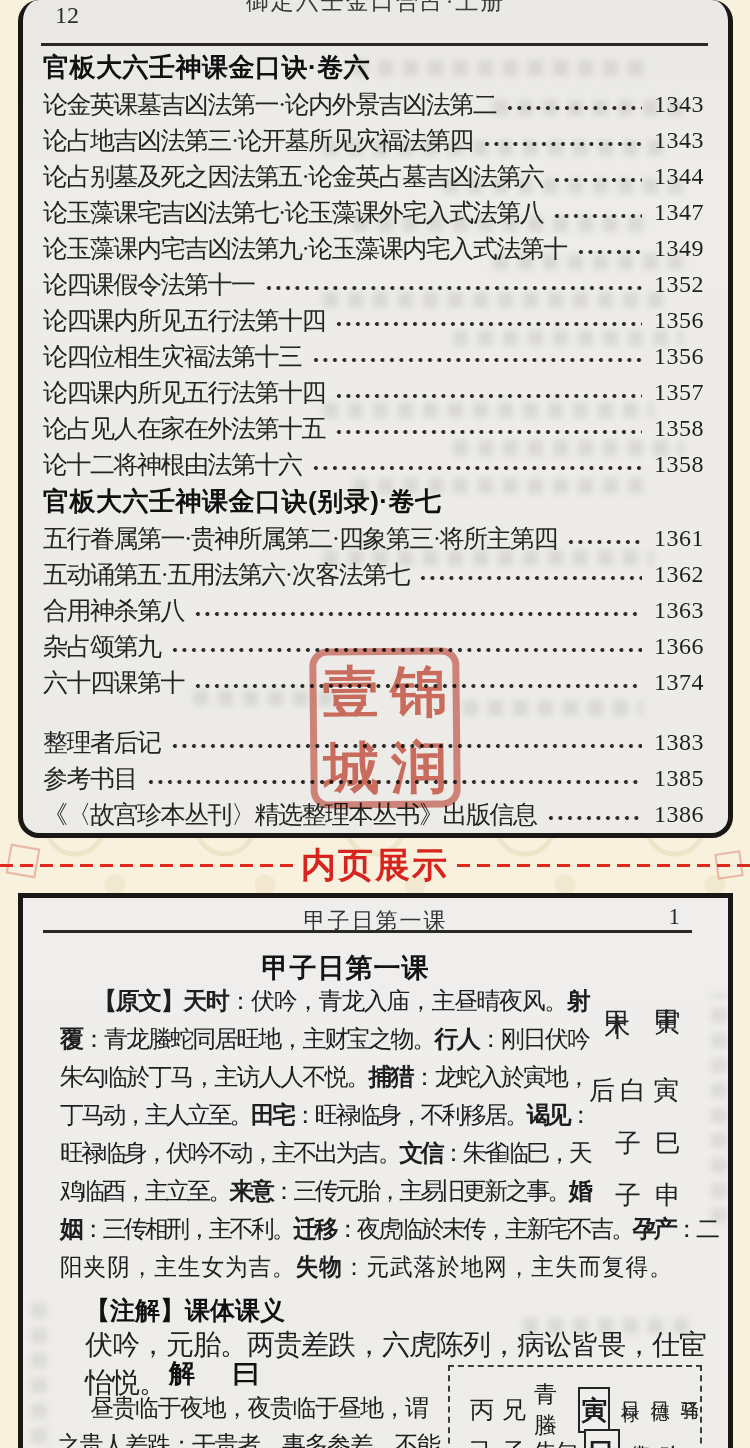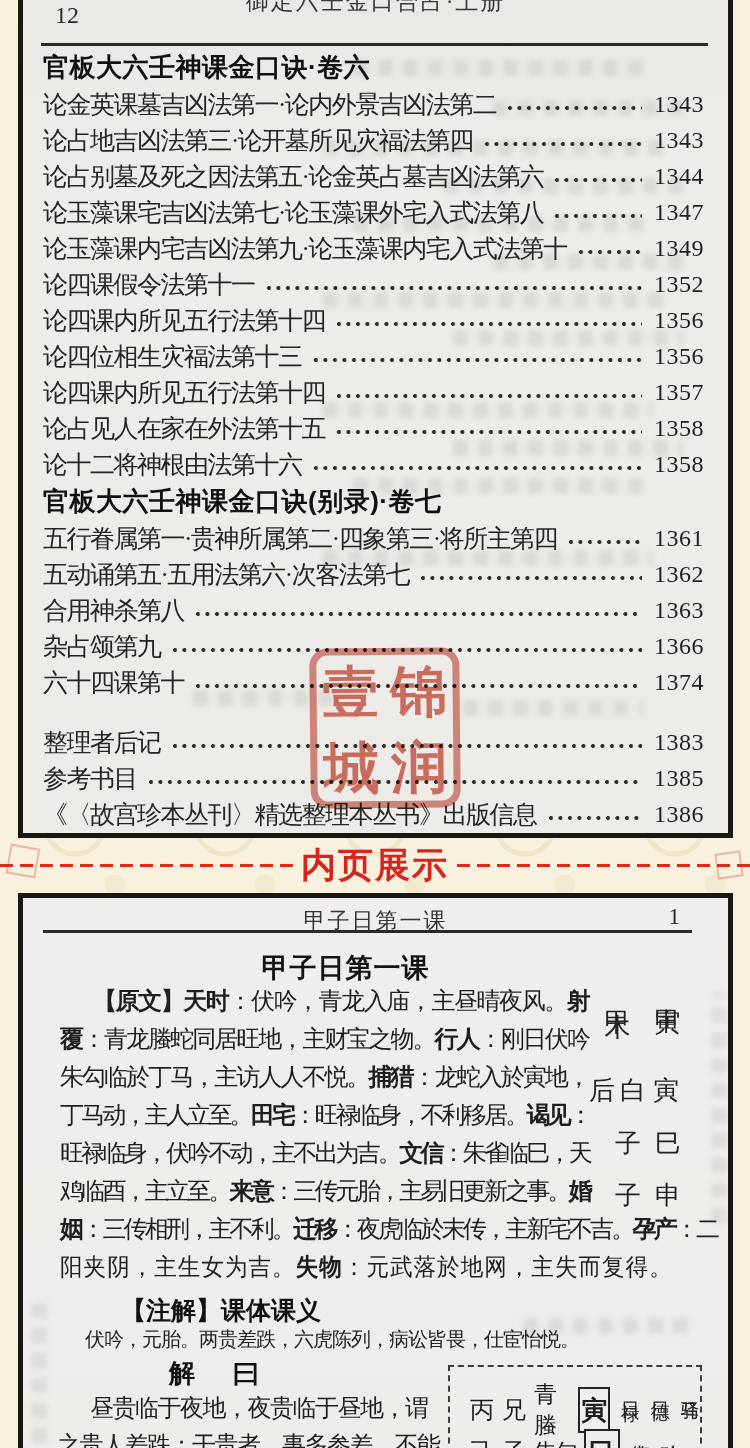--- a/index.html
+++ b/index.html
@@ -9,21 +9,21 @@
     background-color:#f7f1dd;
     background-image:
       radial-gradient(circle, rgba(198,162,98,0) 26px, rgba(198,162,98,.16) 27px, rgba(198,162,98,.16) 31px, rgba(198,162,98,0) 32px),
       radial-gradient(circle, rgba(198,162,98,.10) 10px, rgba(198,162,98,0) 11px);
     background-size:150px 150px,150px 150px;
     background-position:0 0,40px 60px;
   }
   .hei{font-family:"Liberation Sans","DejaVu Sans",sans-serif;font-weight:700;}
   
   .frame{position:absolute;left:18px;width:715px;border:5px solid #1a1715;box-sizing:border-box;overflow:hidden;}
-  .frame-top{top:0;height:838px;border-top:none;background:linear-gradient(180deg,#eae8e4,#edecE8 20%,#ecebe7);}
+  .frame-top{top:0;height:838px;border-top:none;background:linear-gradient(180deg,#eae8e4,#edecE8 20%,#ecebe7);border-radius:21px;}
   .frame-bottom{top:893px;height:673px;border-bottom:none;background:linear-gradient(180deg,#efeeec,#edecE9);}
   .paper{position:absolute;inset:0;}
   
   .pagenum-tl{position:absolute;left:32px;top:2px;font-size:24px;color:#2c2c2c;}
   .runhead-top{position:absolute;left:0;right:0;top:-14px;text-align:center;font-size:23px;color:#3a3a3a;letter-spacing:2px;}
   .rule{position:absolute;background:#2b2926;}
   .rule-top{left:18px;right:20px;top:43px;height:3px;}
   .toc{position:absolute;left:20px;right:24px;top:48px;color:#242424;}
   .toc-h{height:38px;display:flex;align-items:center;font-size:26px;letter-spacing:.5px;color:#111;}
   .toc-row{height:36px;display:flex;align-items:center;font-size:25px;letter-spacing:-1.5px;}
@@ -57,22 +57,22 @@
   .rule-in{left:20px;right:36px;top:32px;height:2.5px;}
   .in-title{position:absolute;left:0;right:60px;top:52px;text-align:center;font-size:27px;color:#141414;letter-spacing:1px;}
   .para{position:absolute;left:37px;top:84px;width:648px;color:#1e1e1e;
     font-size:24px;line-height:37px;letter-spacing:-2.8px;}
   .para div{width:528px;text-align:justify;text-align-last:justify;white-space:nowrap;}
   .para div:first-child{text-indent:33px;}
   .para div:nth-child(8){width:648px;transform:scaleX(.94);transform-origin:0 50%;}
   .para div:nth-child(9){width:648px;text-align-last:auto;margin-top:16px;}
   .mc{position:absolute;font-size:26px;color:#222;}
   .vtext{writing-mode:vertical-rl;text-orientation:upright;letter-spacing:3px;}
-  .note-h{position:absolute;left:62px;top:396px;font-size:25px;color:#111;margin-left:36px;}
-  .note-l{position:absolute;left:62px;top:428px;font-size:20px;letter-spacing:-1px;color:#222;}
+  .note-h{position:absolute;left:62px;top:396px;font-size:25px;color:#111;}
+  .note-l{position:absolute;left:62px;top:428px;font-size:28px;letter-spacing:-1px;color:#222;}
   .jie-t{position:absolute;left:146px;top:458px;font-size:26px;letter-spacing:6px;color:#111;}
   .jie{position:absolute;left:34px;top:492px;width:396px;font-size:24px;line-height:37px;letter-spacing:-1.5px;color:#1e1e1e;}
   .jie div:first-child{text-indent:33px;}
   
   .cbox{position:absolute;left:425px;top:467px;width:254px;height:120px;
     border:2px dashed #3c3c3c;border-bottom:none;box-sizing:border-box;}
   .crow{position:absolute;left:0;display:flex;align-items:center;padding-left:20px;font-size:24px;color:#1d1d1d;}
   .crow .cell{margin-left:8px;}
   .crow .stem{margin-left:0;}
   .gen{letter-spacing:-2px;font-size:23px;}

